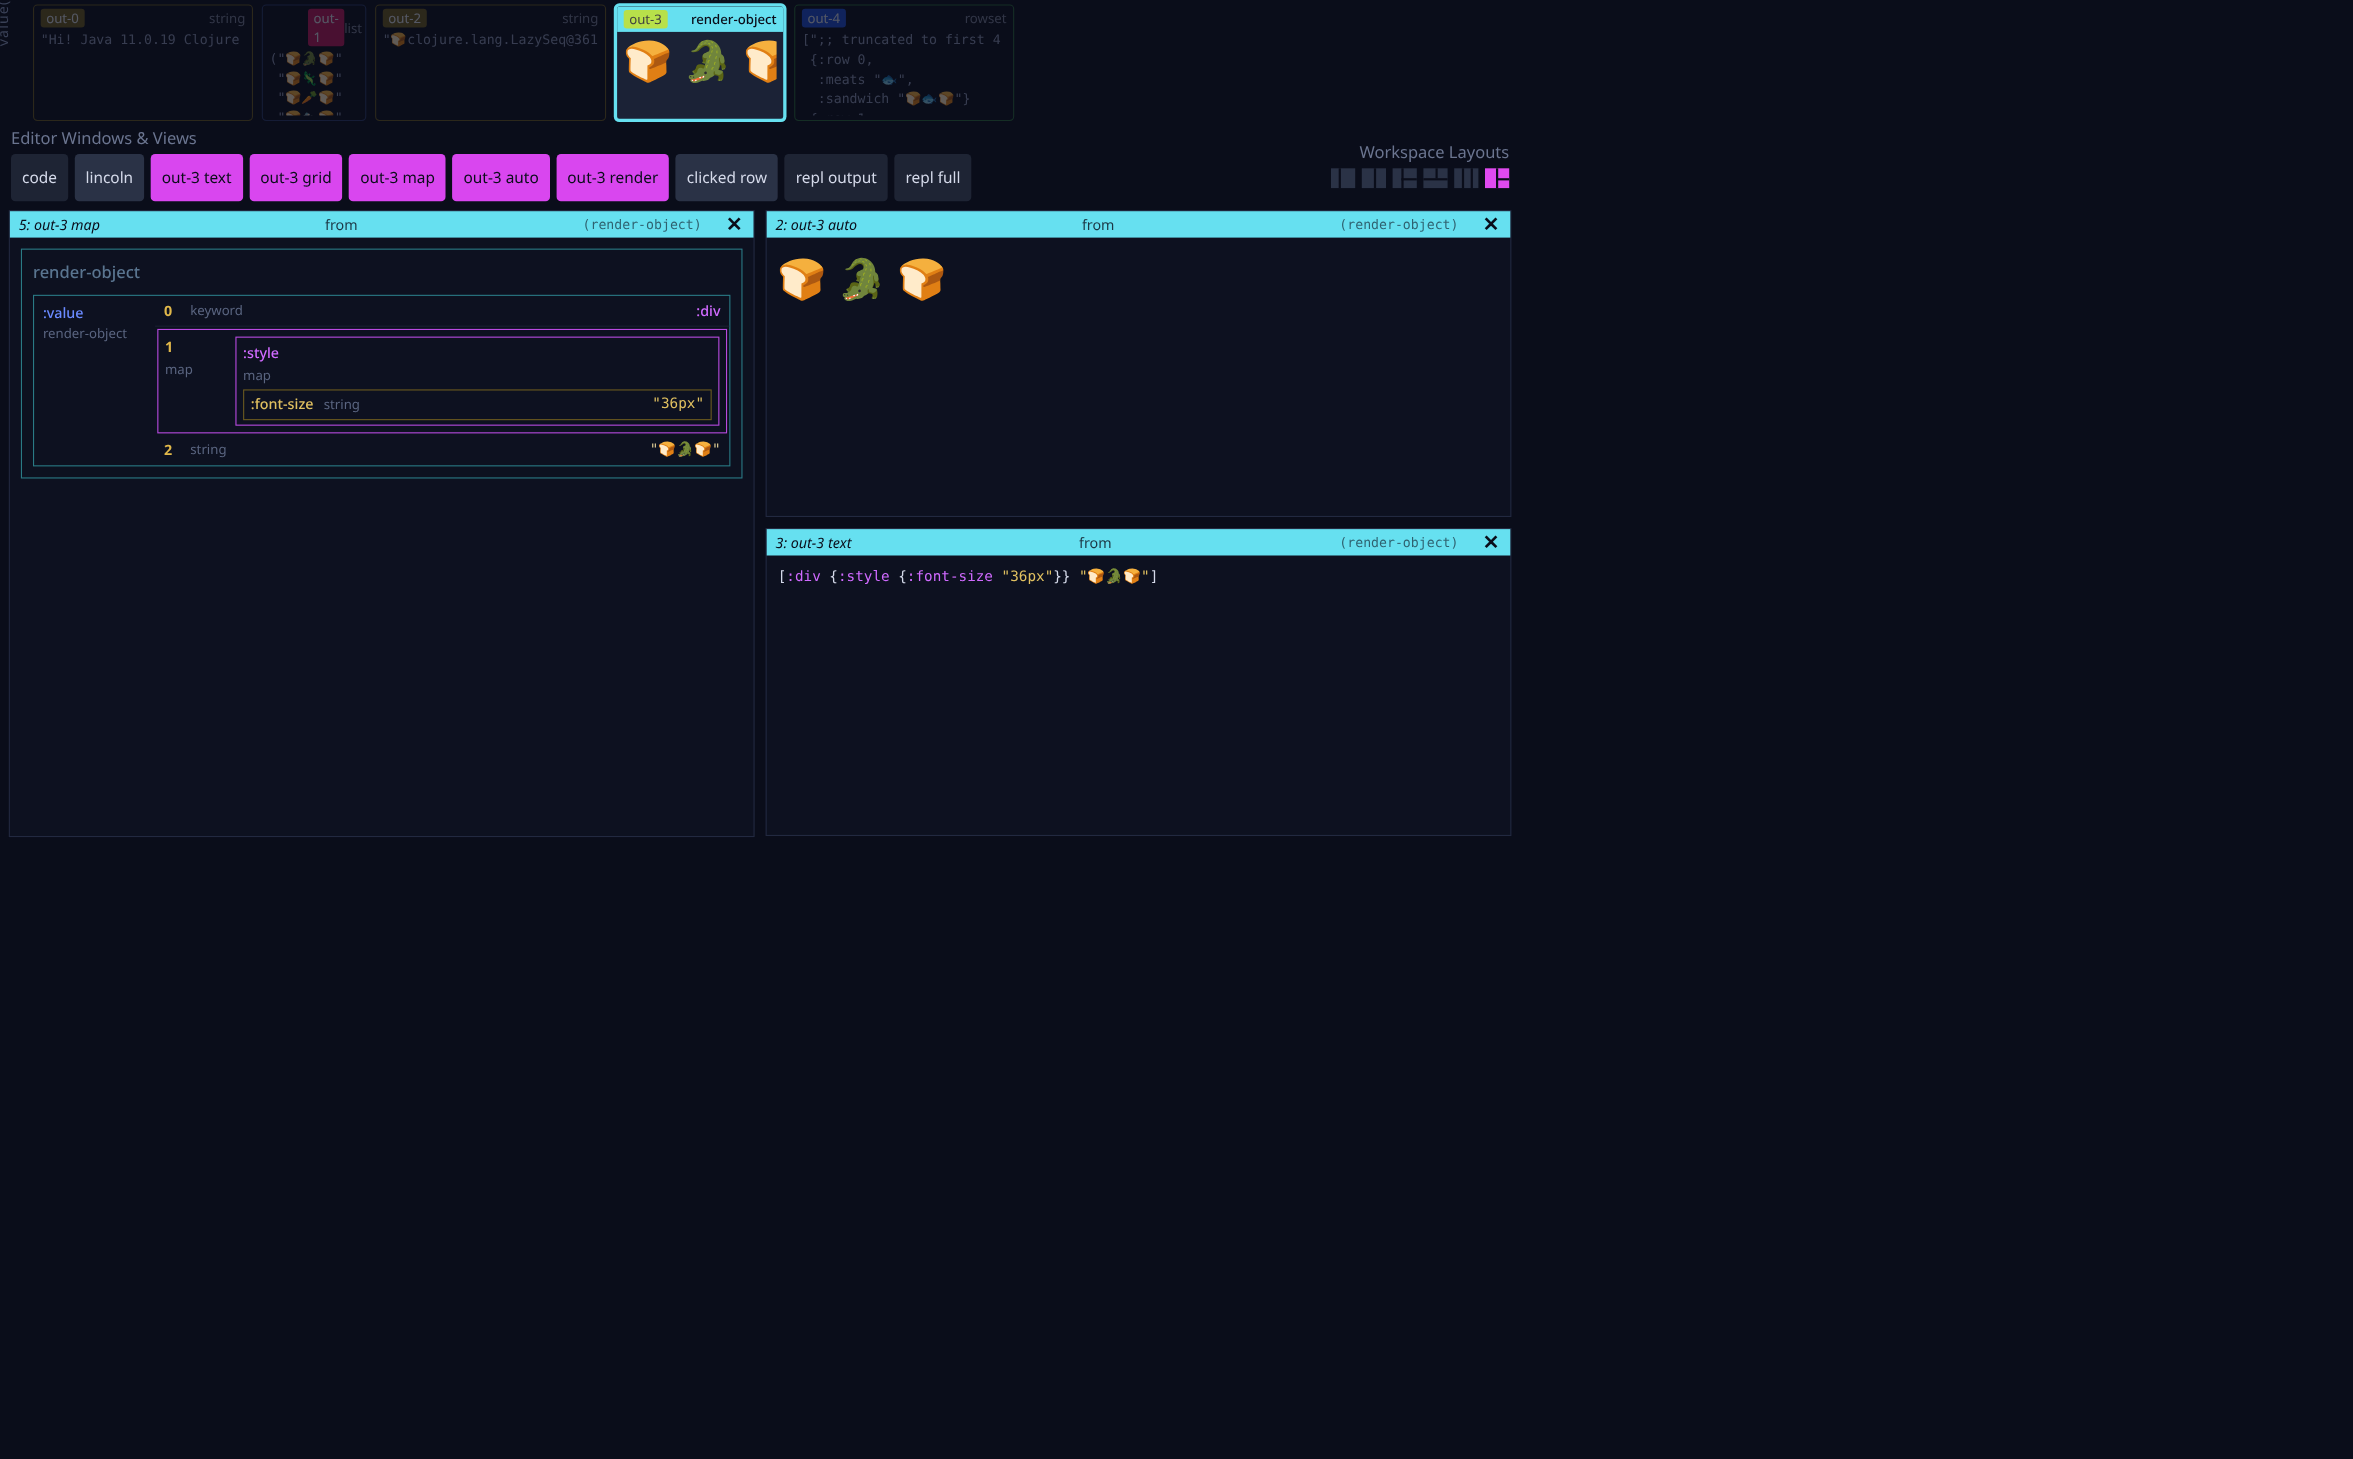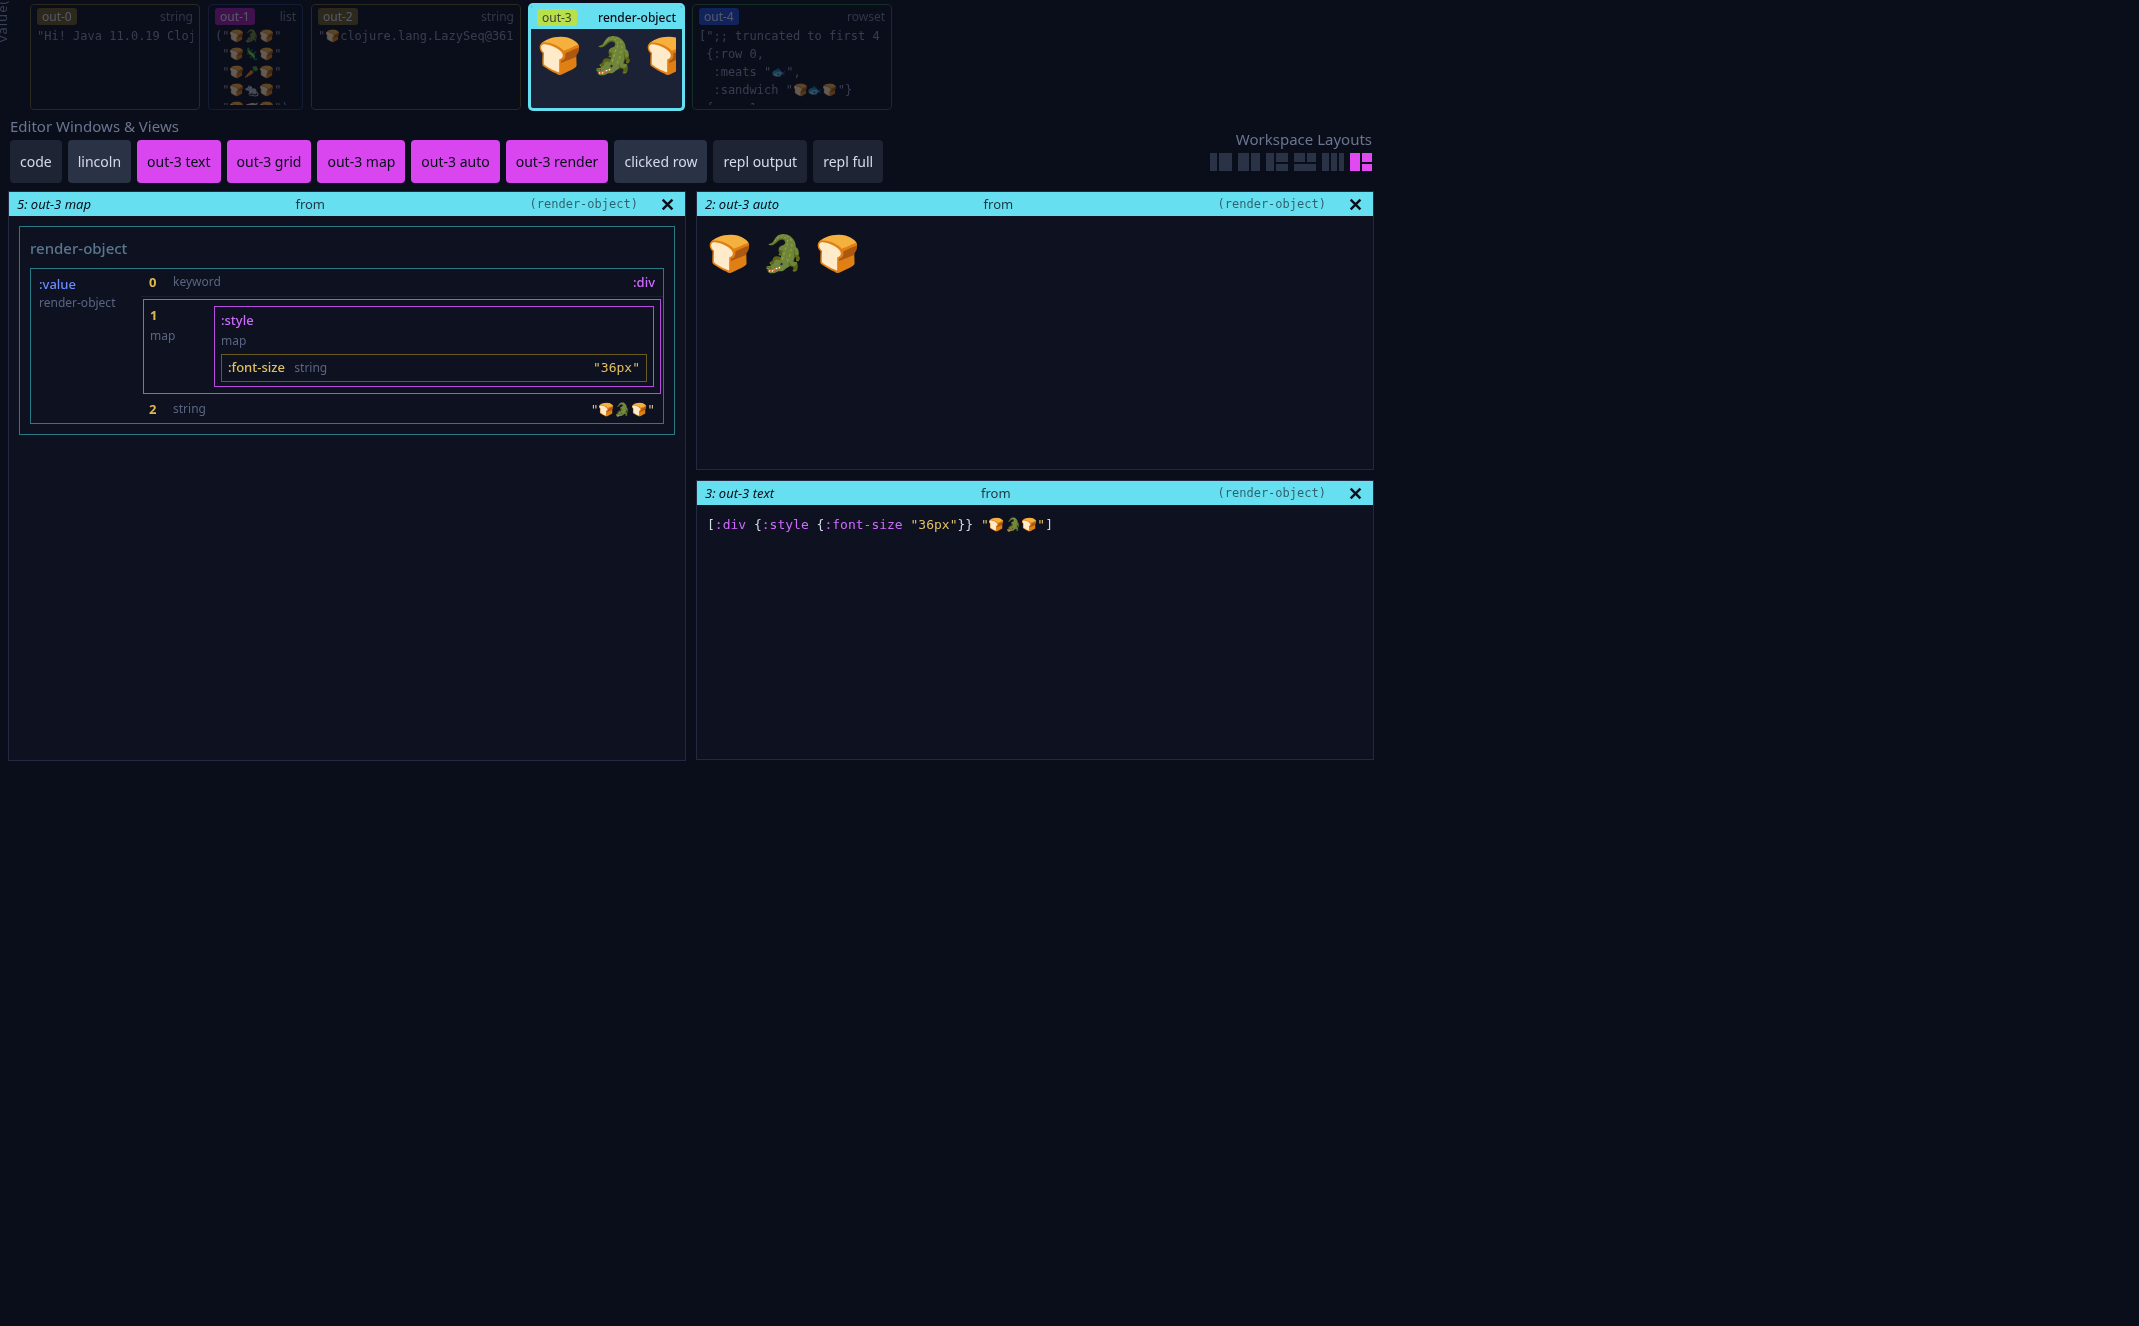--- a/index.html
+++ b/index.html
@@ -23,21 +23,21 @@
 .out-card {
   border:1px solid #2a3150; border-radius:4px; padding:3px 6px 4px 6px;
   display:flex; flex-direction:column; position:relative; overflow:hidden;
 }
 .out-card.dim { opacity:0.35; }
 .out-card .hdr { display:flex; justify-content:space-between; align-items:center; font-size:13px; margin-bottom:2px;}
 .out-card .tag { background:#4a5070; color:#e0e5f0; padding:0 5px; border-radius:3px; font-size:12px;}
 .out-card .type { color:#7a8099; font-size:12px;}
 .out-card .body { font-size:12px; line-height:1.5; white-space:pre; overflow:hidden;}
 .out-card.c-yellow .hdr .tag{ background:#6b5a1f;} .out-card.c-yellow{ border-color:#6b5a1f;}
-.out-card.c-blue .hdr .tag{ background:#a21caf;} .out-card.c-blue{ border-color:#2a3a6b;}
+.out-card.c-blue .hdr .tag{ background:#be185d;margin-left:35px;} .out-card.c-blue{ border-color:#2a3a6b;}
 .out-card.c-green .hdr .tag{ background:#1d4ed8;} .out-card.c-green{ border-color:#2a6b3a;}
 .out-card.active {
   background:#1b2236; border:2px solid #66e0f0; opacity:1;
   box-shadow:0 0 0 1px #66e0f0;
 }
 .out-card.active .hdr .tag{ background:#b8e04a; color:#404040;}
 .out-card.active .type{ color:#1b2236; background:transparent;}
 .out-card.active .hdr { background:#66e0f0; margin:-3px -6px 4px -6px; padding:3px 6px;}
 .out-card.active .hdr .type{ color:#0a0d1a; font-weight:500;}
 .out-card .emoji-big { font-size:36px; line-height:1.2; }
@@ -107,21 +107,21 @@
 .hiccup .b { color:#d5daea; }
 .hiccup .k { color:#d06aff; }
 .hiccup .s { color:#e0c060; }
 </style>
 </head>
 <body>
 
 <div class="top-row">
   <div class="side-label">value(s)</div>
 
-  <div class="out-card c-yellow dim" style="width:170px">
+  <div class="out-card c-yellow dim" style="width:200px">
     <div class="hdr">
         <span class="tag">out-0</span>
         <span class="type">string</span>
       </div>
     <div class="body mono">"Hi! Java 11.0.19 Clojure 1.10.3"</div>
   </div>
 
   <div class="out-card c-blue dim" style="width:95px">
     <div class="hdr">
         <span class="tag">out-1</span>

